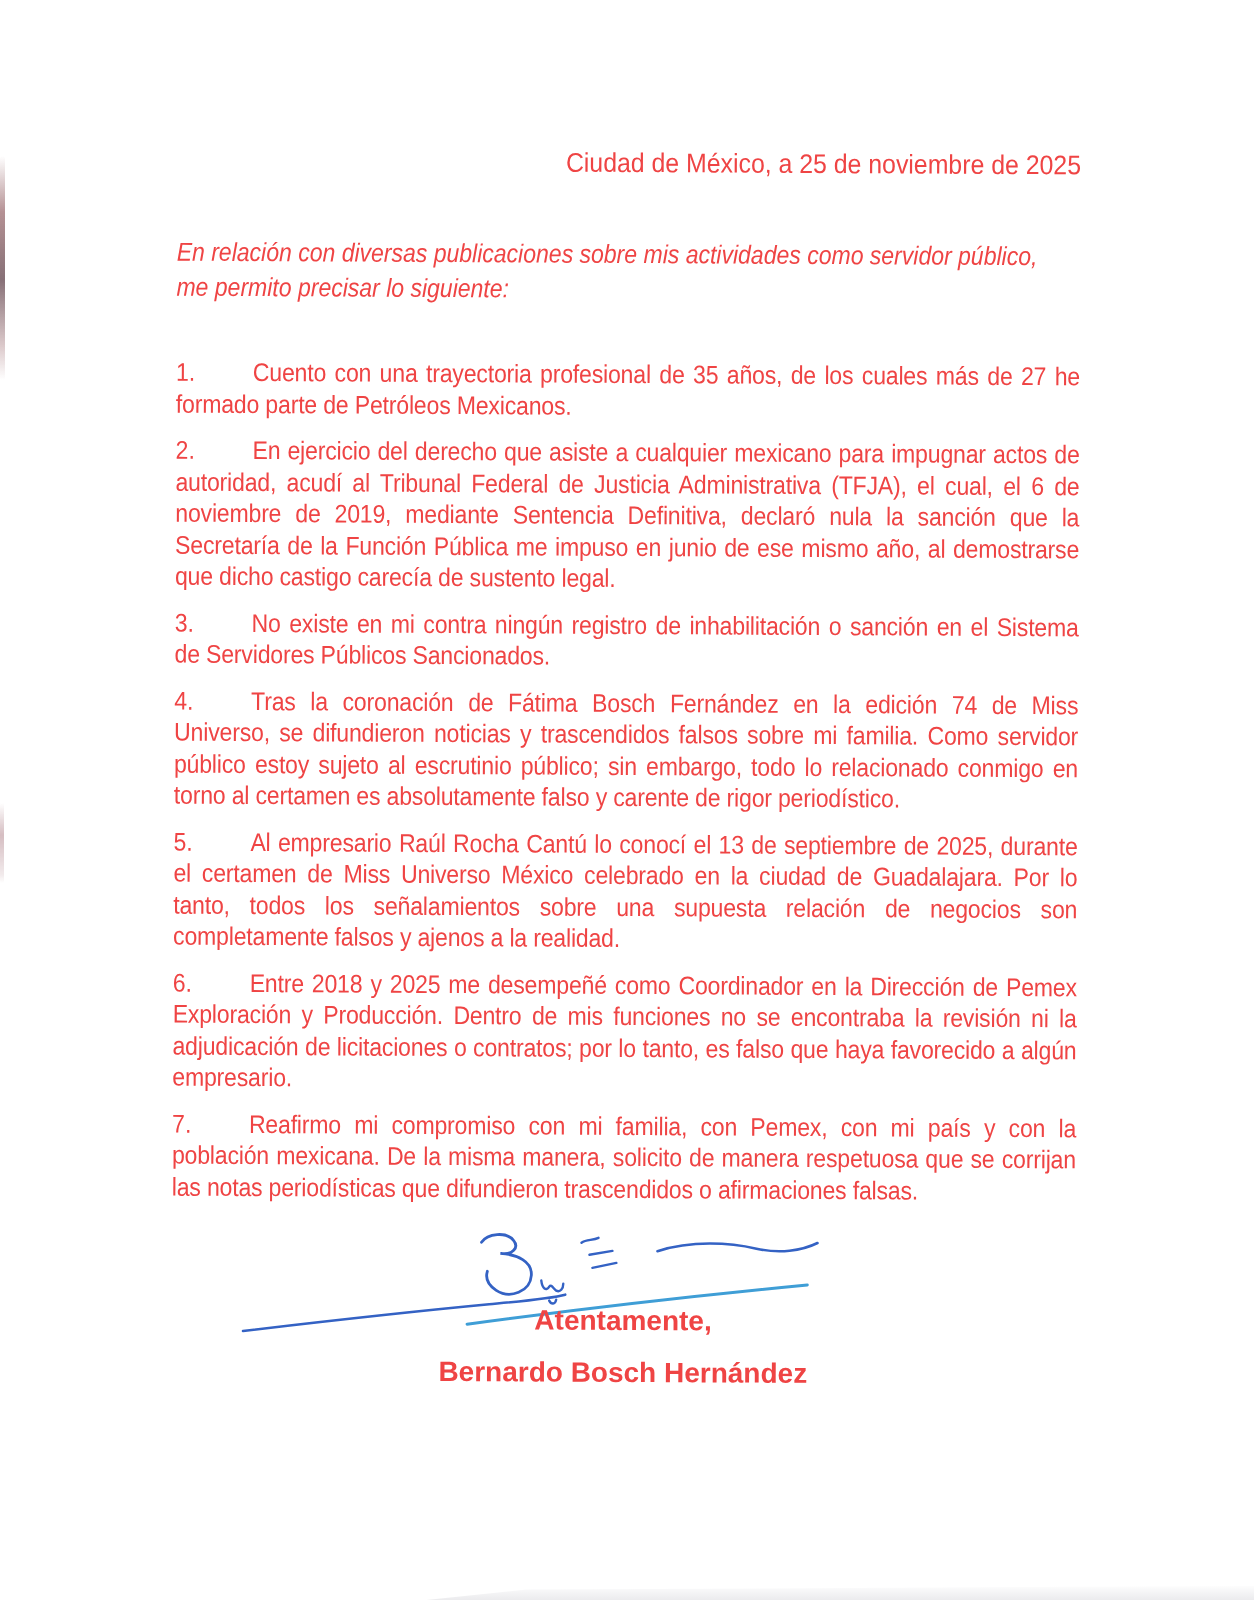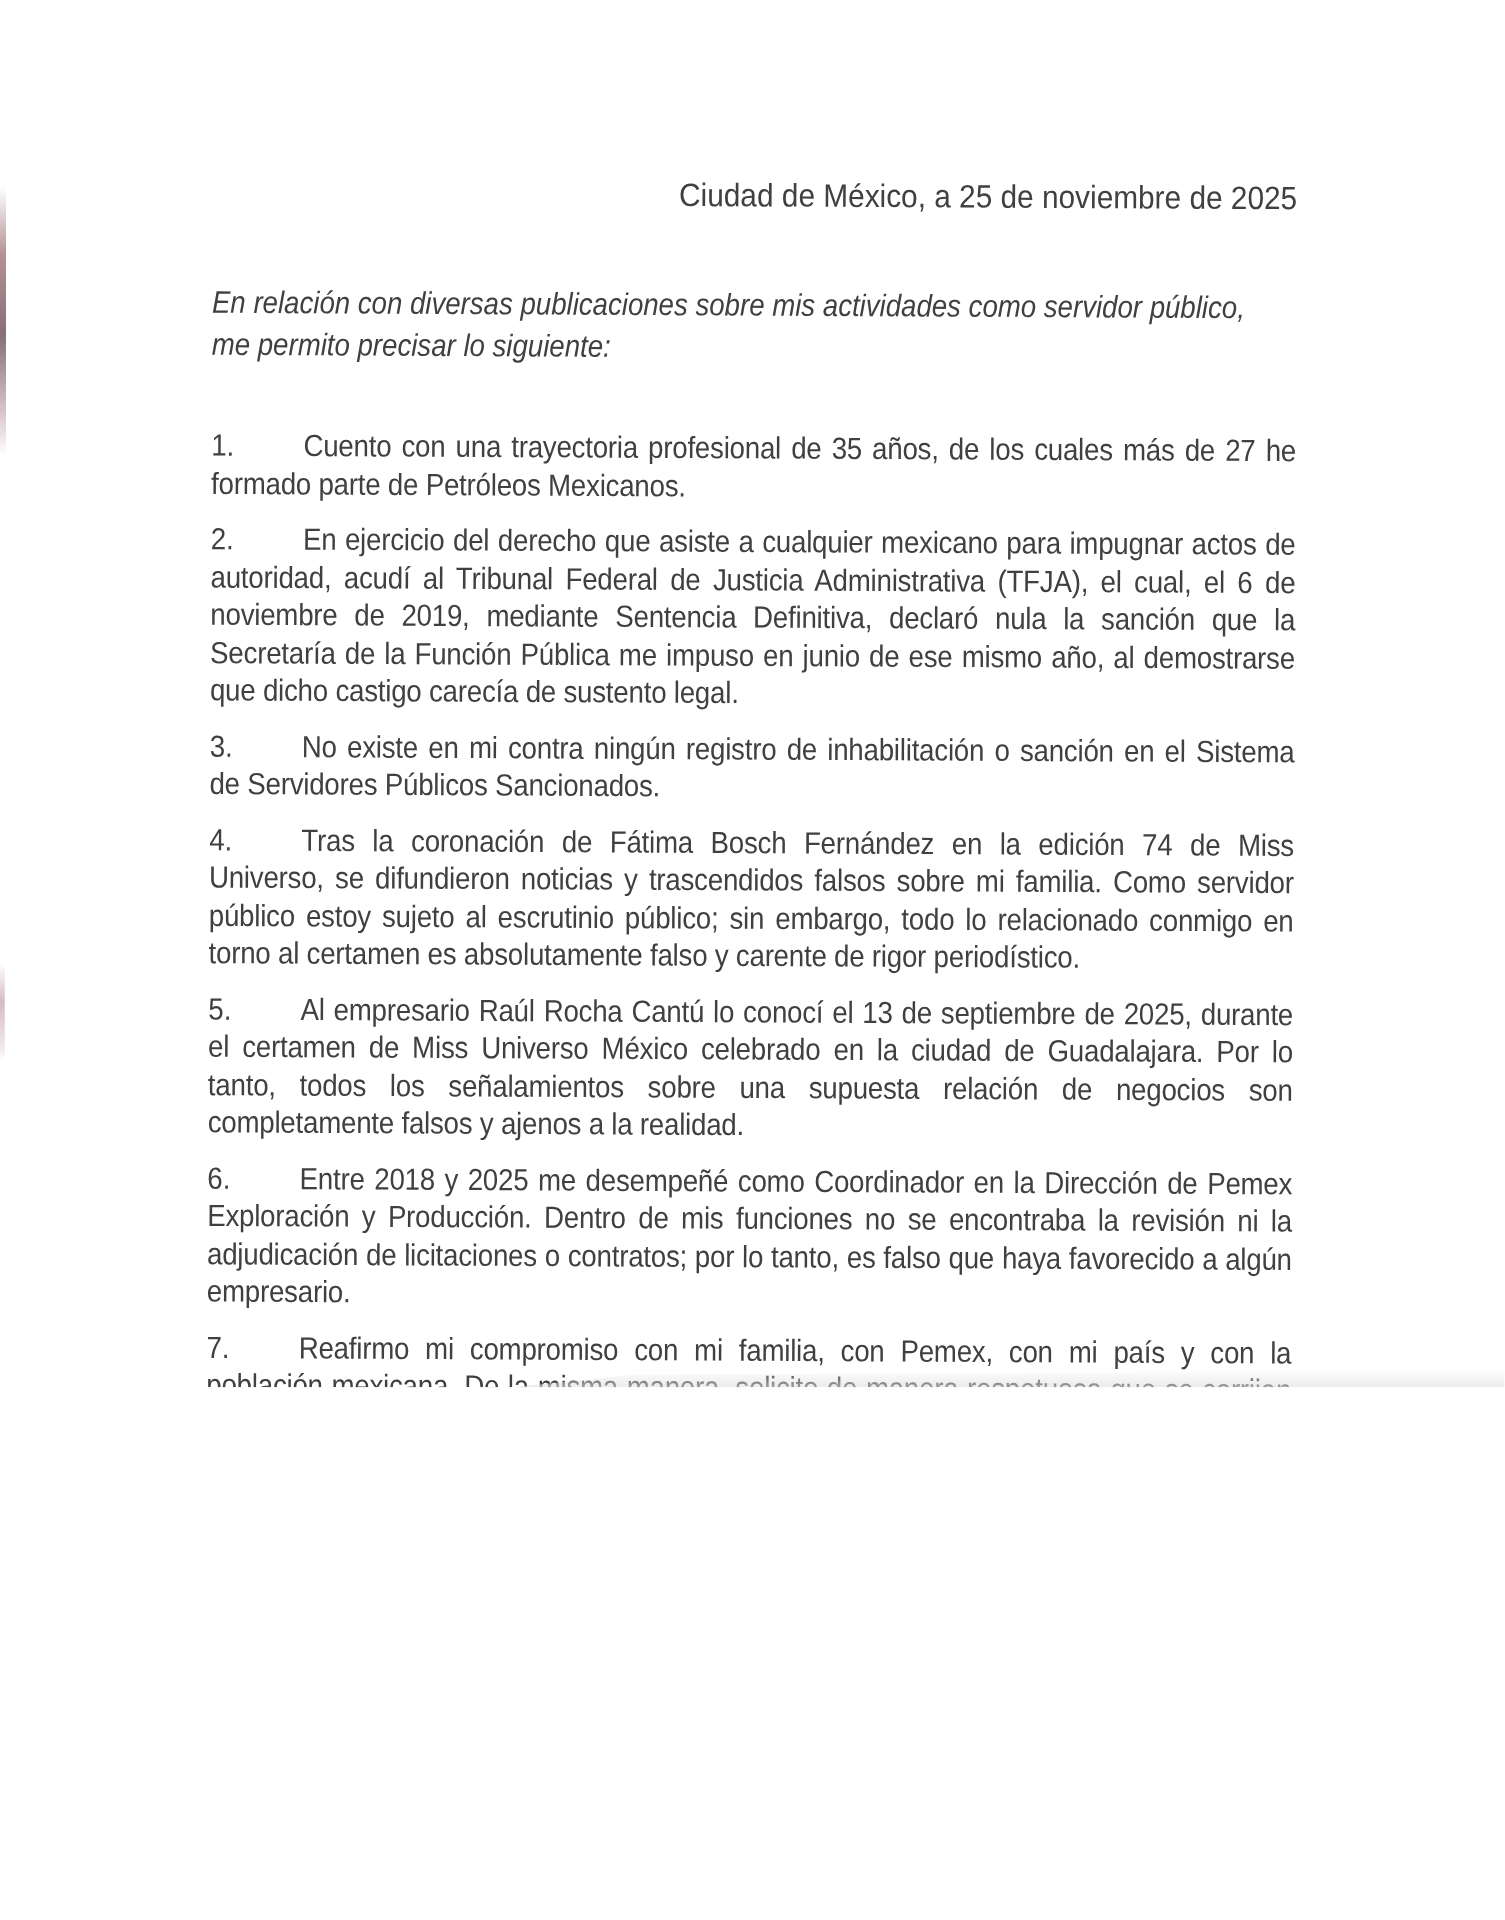--- a/index.html
+++ b/index.html
@@ -1,23 +1,23 @@
 <!DOCTYPE html>
 <html><head>
 <meta charset="utf-8">
 <title>Carta</title>
 <style>
   html,body { margin:0; padding:0; background:#ffffff; }
   .page {
     position:relative;
-    width:1254px; height:1156px;
+    width:1254px; height:1600px;
     background:#ffffff;
     overflow:hidden;
     font-family:"Liberation Sans","DejaVu Sans",sans-serif;
-    color:#404040;
+    color:#ef4444;
   }
   .content {
     position:absolute;
     left:178px; top:0; width:904px;
     transform:rotate(0.3deg);
     transform-origin:50% 0;
   }
   .date-line {
     margin-top:148px;
     text-align:right;

